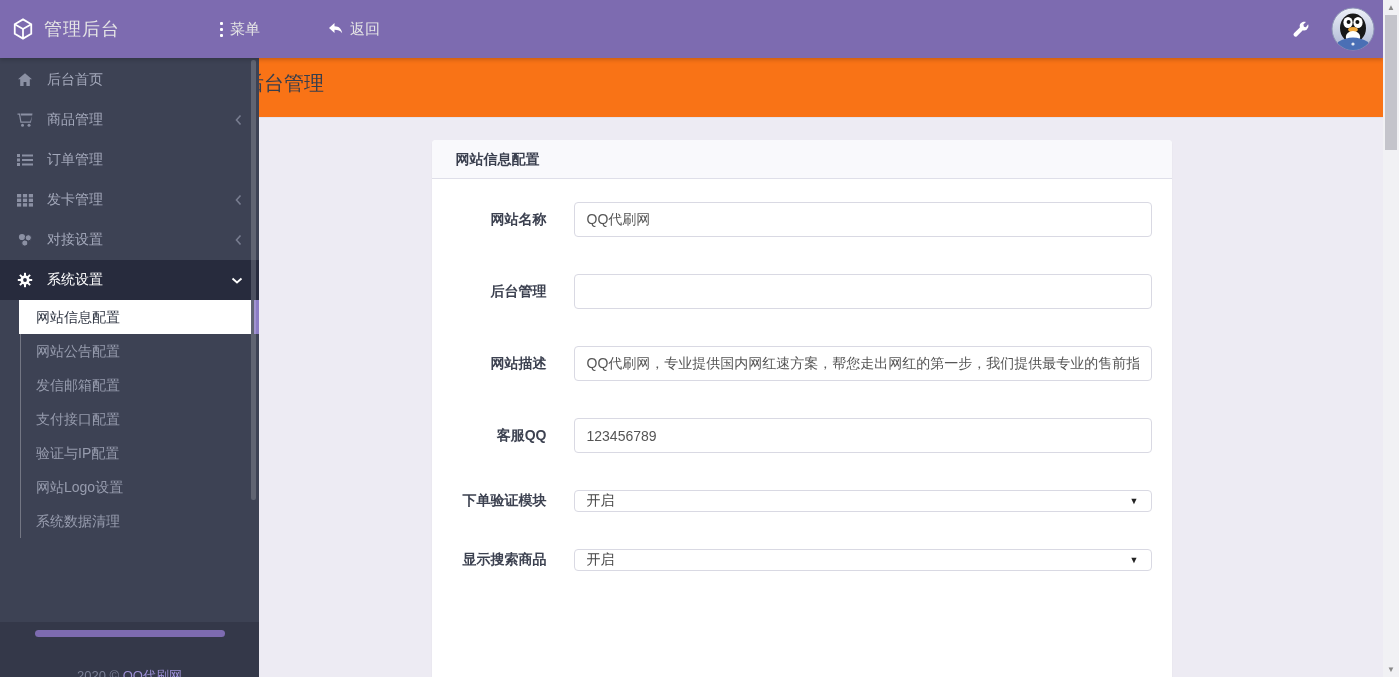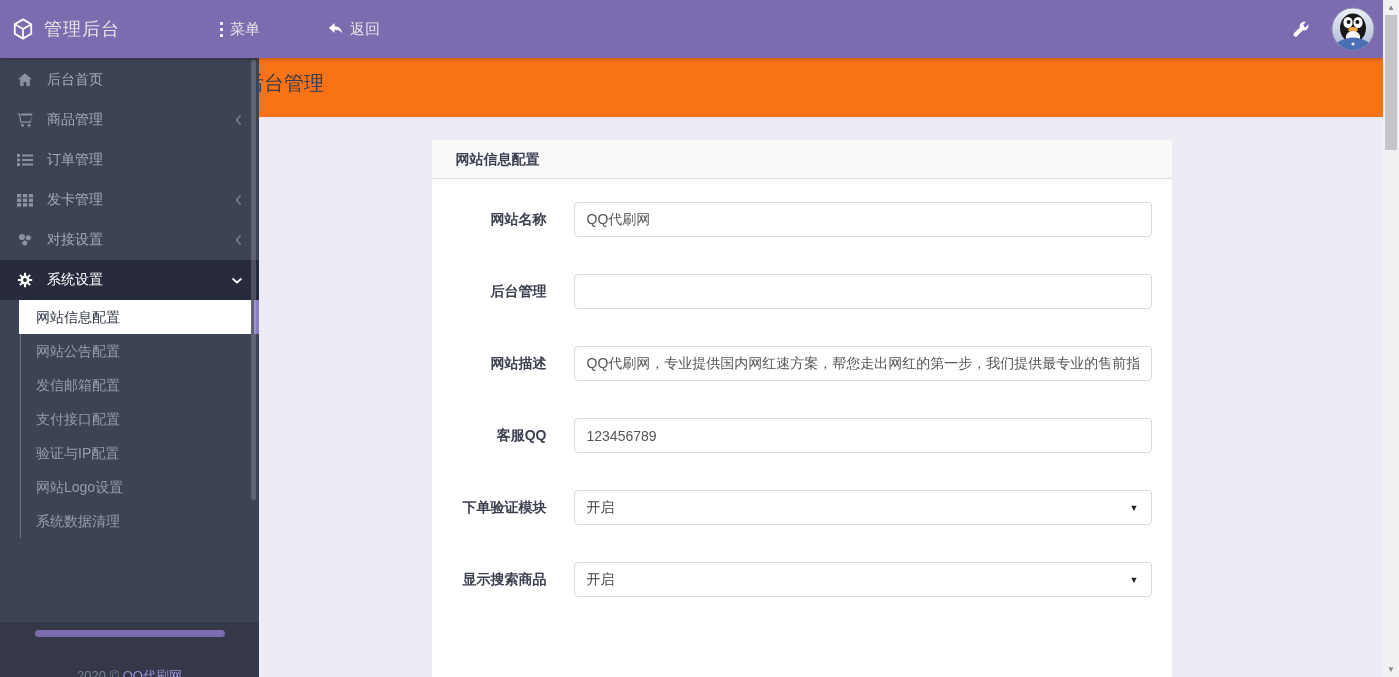--- a/index.html
+++ b/index.html
@@ -110,21 +110,21 @@
     flex:none;
   }
   .ctrl { margin-left:27px; width:578px; position:relative; }
   .text-input {
     width:100%; height:35px; border:1px solid #d9d9e3; border-radius:4px;
     padding:0 12px; font-size:14px; color:#555;
     font-family:"Liberation Sans","DejaVu Sans",sans-serif;
     outline:none; background:#fff;
   }
   .select-box {
-    width:100%; height:35px; border:1px solid #d9d9e3; border-radius:4px;
+    width:100%; height:22px; border:1px solid #d9d9e3; border-radius:4px;
     padding:0 12px; font-size:14px; color:#444; background:#fff;
     display:flex; align-items:center; cursor:pointer;
   }
   .select-box .caret { margin-left:auto; font-size:9px; color:#222; }
 
   
   .v-scrollbar {
     position:absolute; right:0; top:0; width:16px; height:677px;
     background:#f1f1f4; z-index:40;
   }

